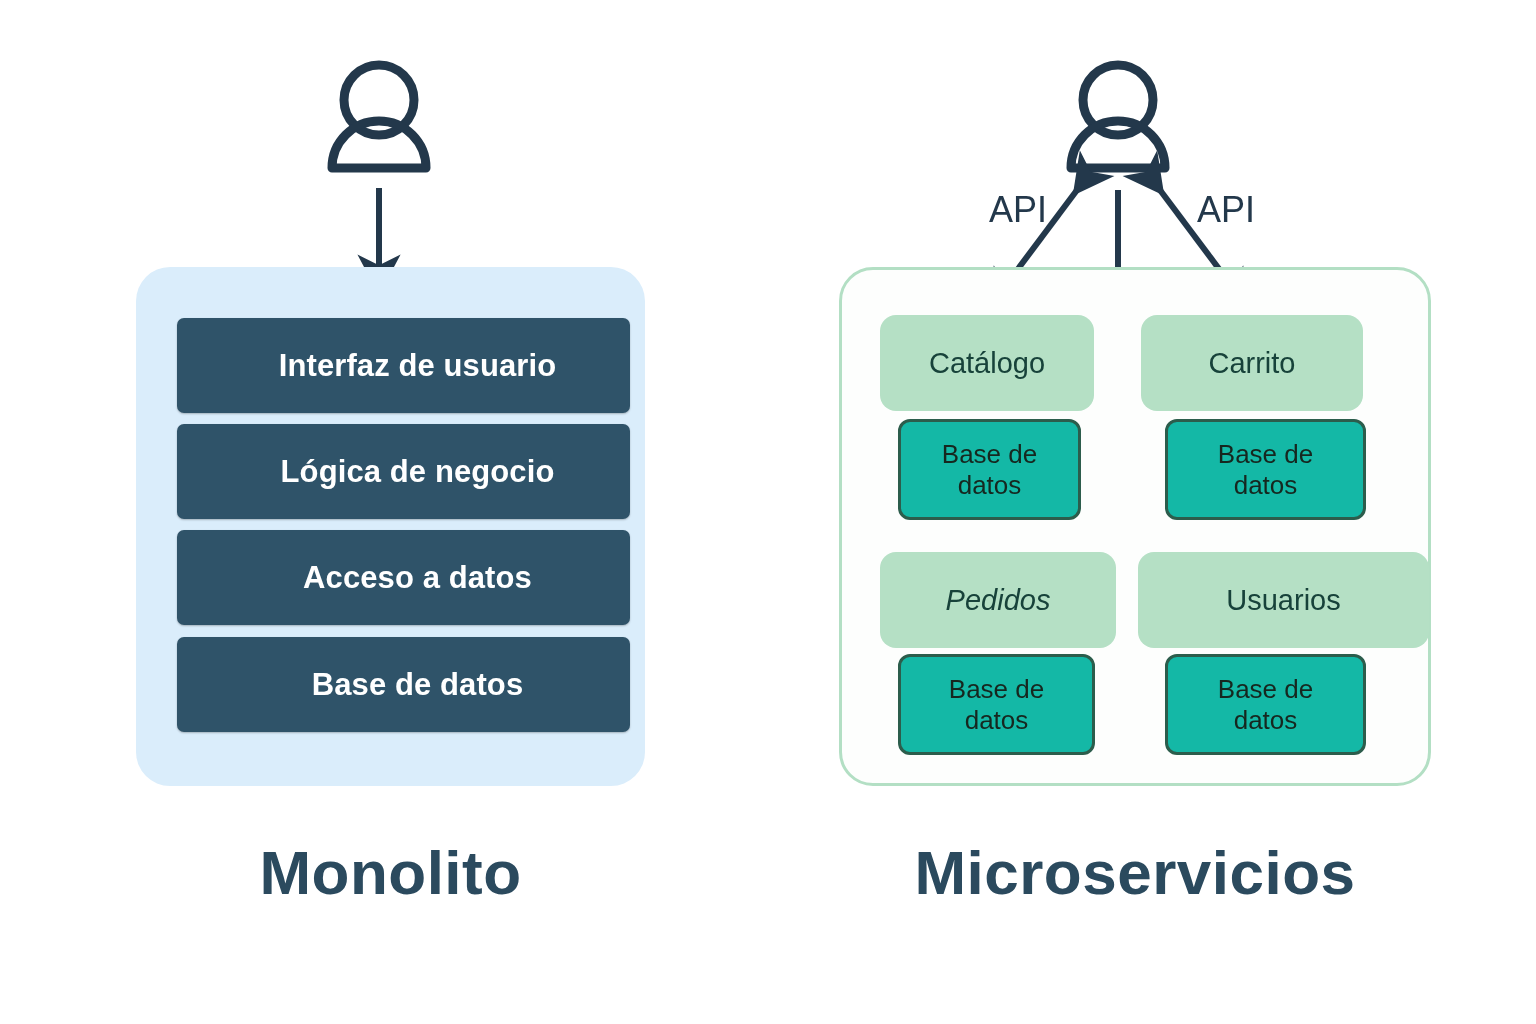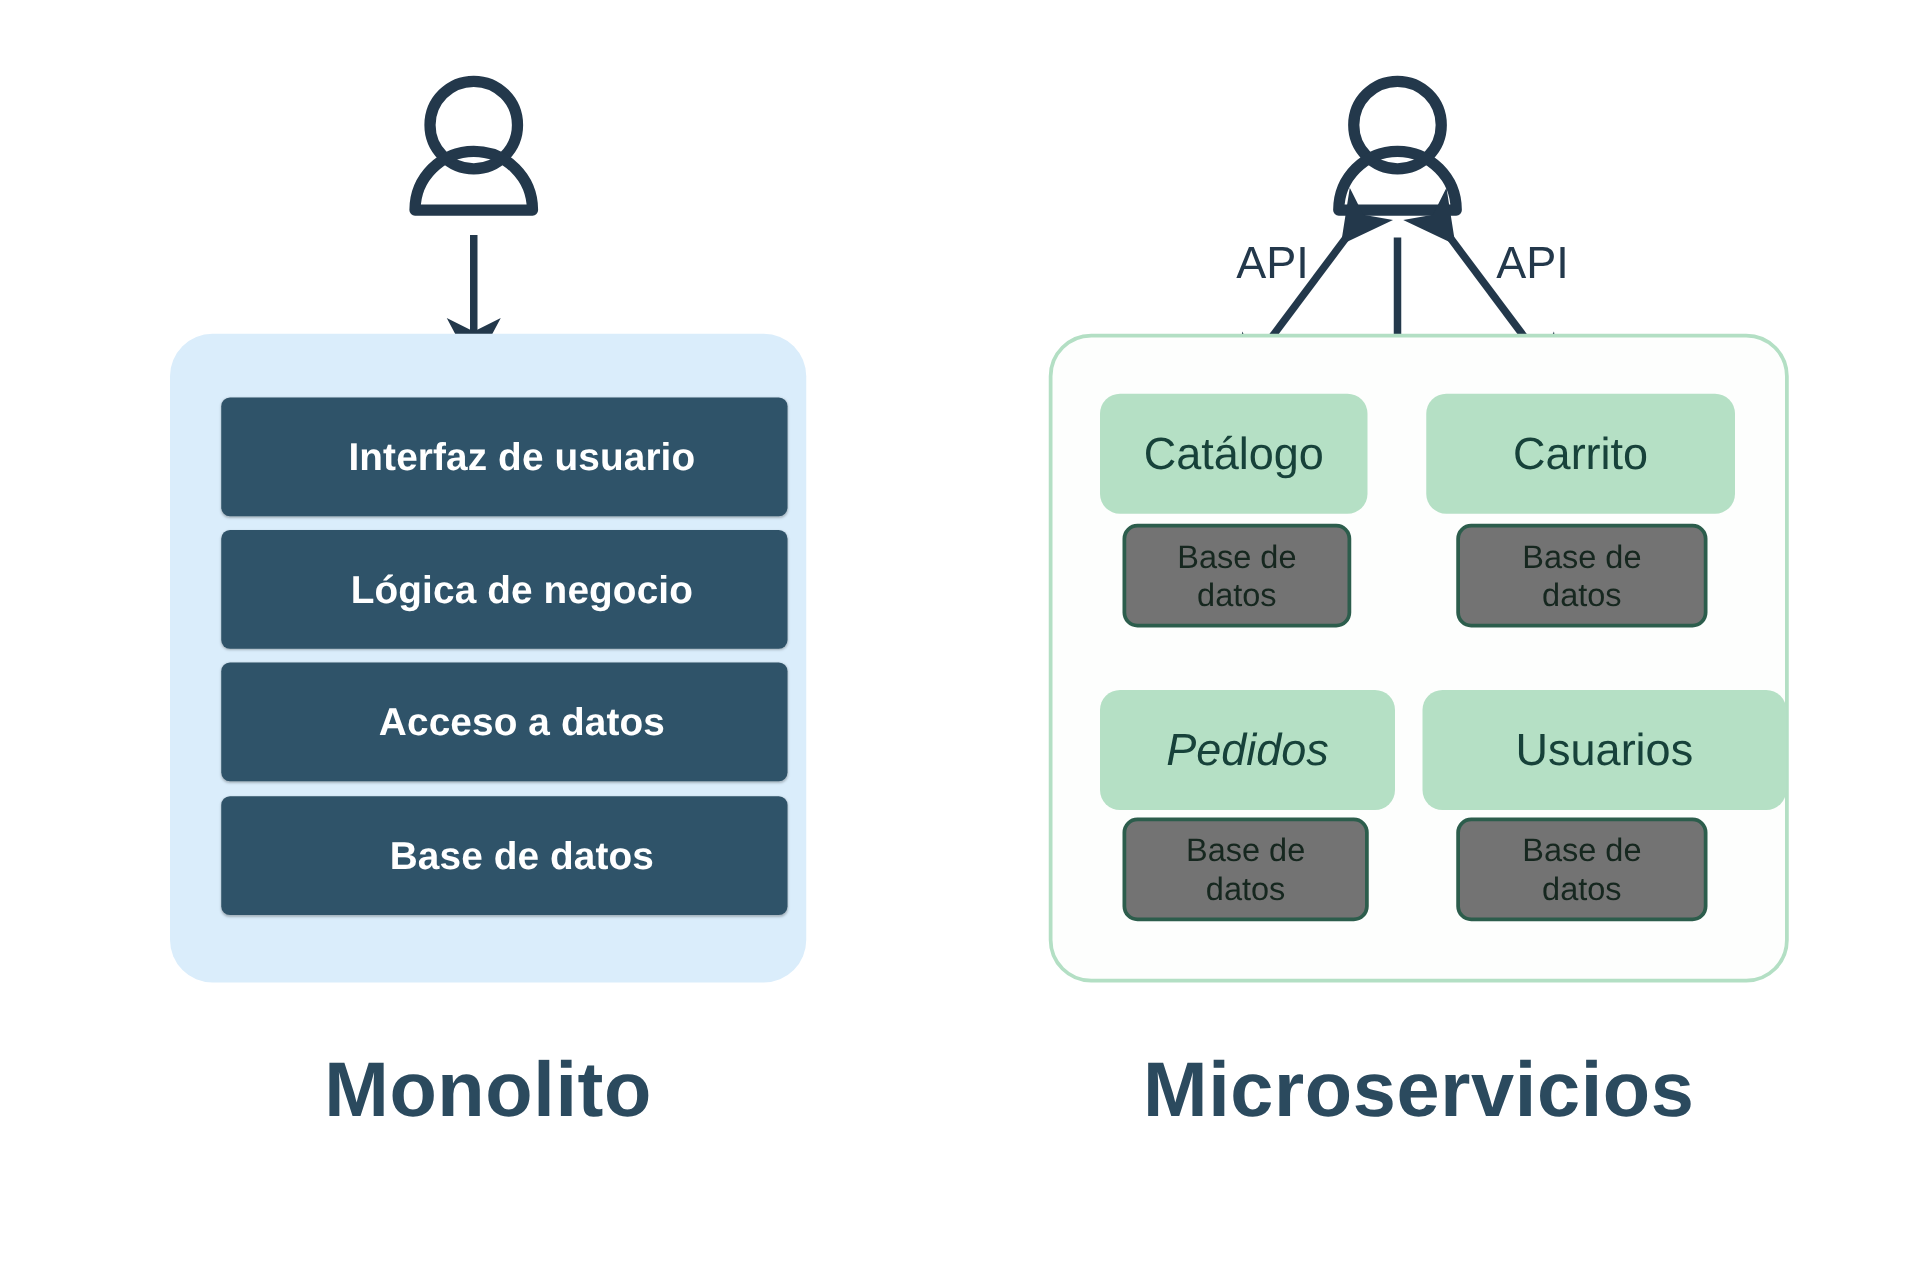--- a/index.html
+++ b/index.html
@@ -74,45 +74,45 @@
     box-sizing: border-box;
   }
 
   .svc-head {
     background: #b5e0c5;
     border-radius: 16px;
     display: flex;
     align-items: center;
     justify-content: center;
     color: #17423a;
-    font-size: 36px;
+    font-size: 29px;
     font-weight: 400;
     height: 96px;
   }
   .svc-db {
-    background: #737373;
+    background: #14b8a6;
     border: 3px solid #2c5d4c;
     border-radius: 12px;
     box-sizing: border-box;
     display: flex;
     align-items: center;
     justify-content: center;
     text-align: center;
     color: #16271f;
     font-size: 26px;
     font-weight: 400;
     line-height: 1.18;
-    height: 83px;
+    height: 101px;
   }
 
   
   #svc-0-head { left: 846px;  top: 315px;  width: 214px; }
   #svc-0-db   { left: 864px;  top: 419px;  width: 183px; }
   
-  #svc-1-head { left: 1107px; top: 315px;  width: 247px; }
+  #svc-1-head { left: 1107px; top: 315px;  width: 222px; }
   #svc-1-db   { left: 1131px; top: 419px;  width: 201px; }
   
   #svc-2-head { left: 846px;  top: 552px;  width: 236px; font-style: italic; }
   #svc-2-db   { left: 864px;  top: 654px;  width: 197px; }
   
   #svc-3-head { left: 1104px; top: 552px;  width: 291px; }
   #svc-3-db   { left: 1131px; top: 654px;  width: 201px; }
 
   
   .api-label {

